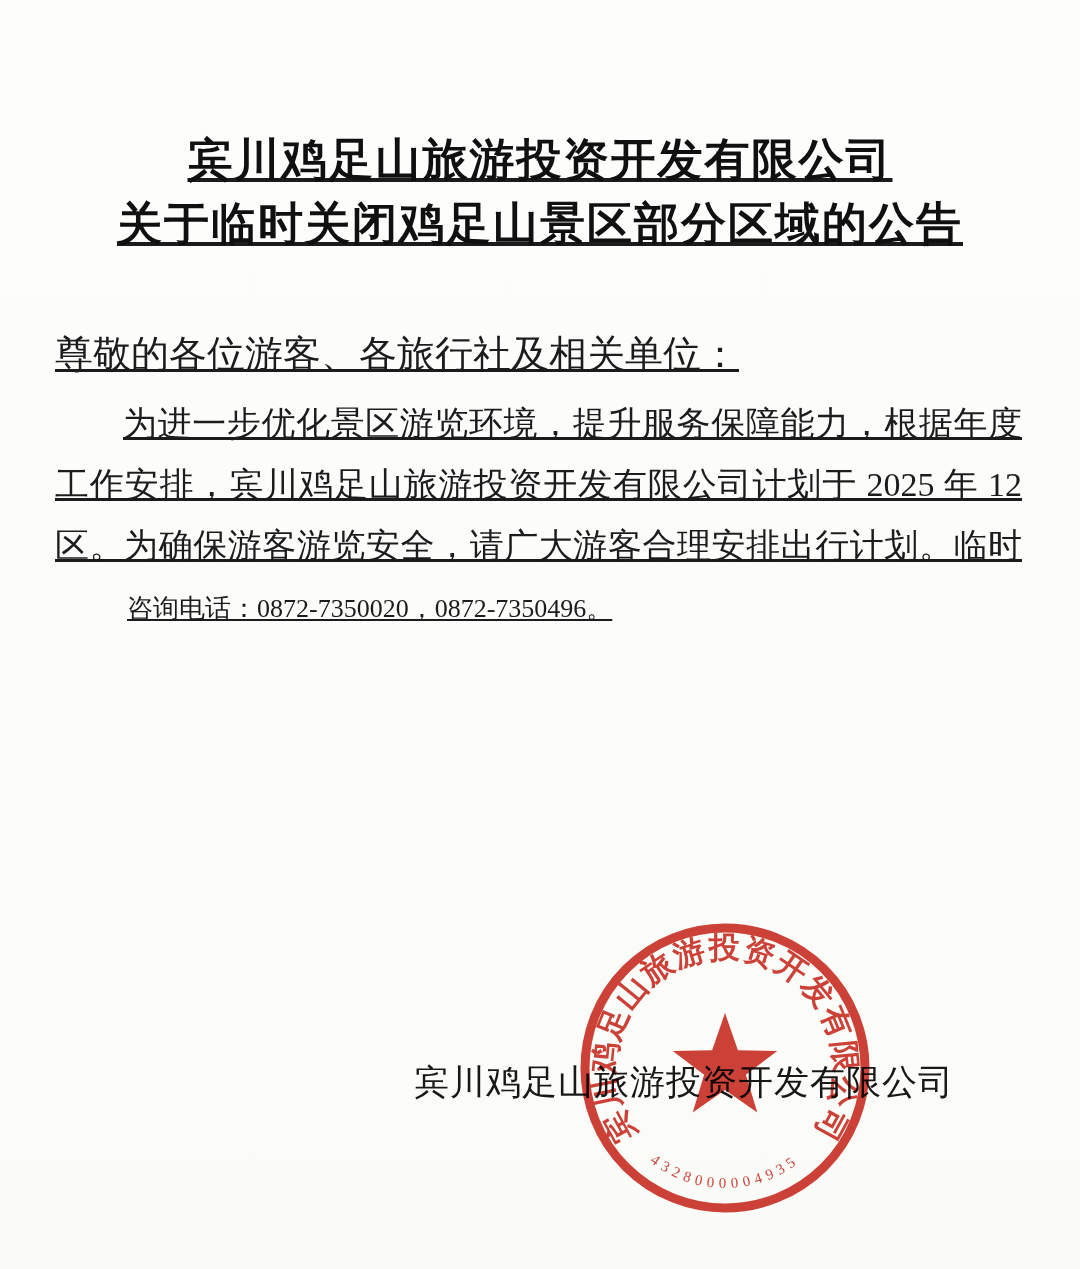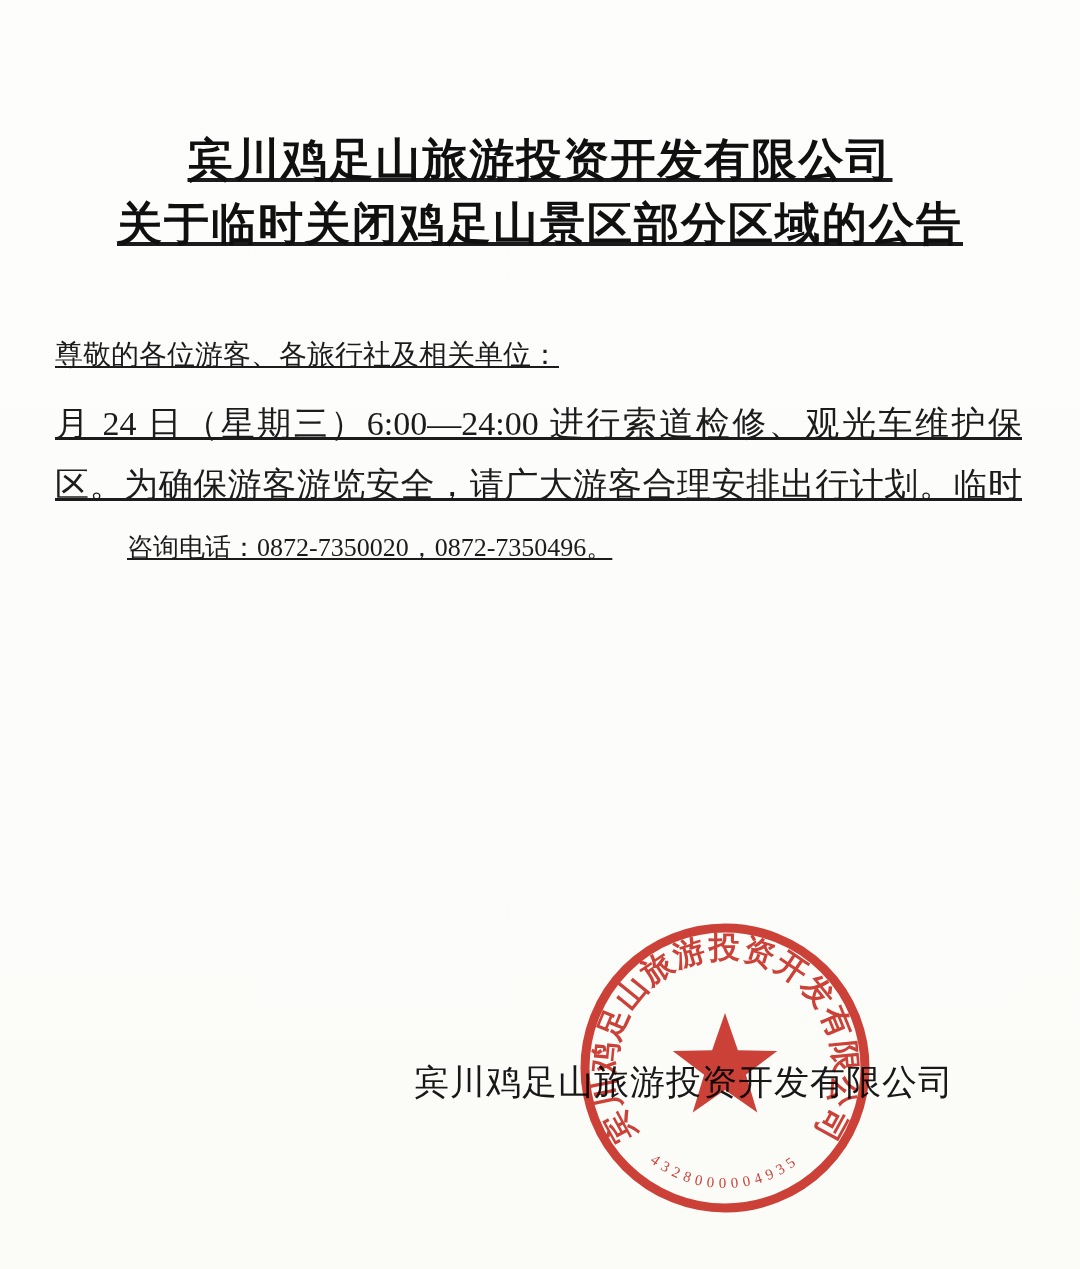--- a/index.html
+++ b/index.html
@@ -16,21 +16,21 @@
   .title-block { padding-top: 128px; text-align: center; }
   .title-line {
     font-size: 45px;
     line-height: 64px;
     font-weight: 700;
     letter-spacing: 2px;
     color: #101010;
   }
   .content { margin: 68px 58px 0 55px; }
   .salutation {
-    font-size: 28px;
+    font-size: 38px;
     line-height: 61px;
     margin-bottom: 8px;
   }
   .para-line { font-size: 34px; line-height: 61px; }
   .para-line.just { text-align: justify; text-align-last: justify; }
   .para-line.indent { text-indent: 68px; }
   .contact-line {
     font-size: 26px;
     line-height: 61px;
     margin-top: 2px;
@@ -68,21 +68,22 @@
 <div class="page">
 
   <div class="title-block">
     <div class="title-line">宾川鸡足山旅游投资开发有限公司</div>
     <div class="title-line">关于临时关闭鸡足山景区部分区域的公告</div>
   </div>
 
   <div class="content">
     <div class="salutation">尊敬的各位游客、各旅行社及相关单位：</div>
     <div id="paragraph">
-        <div class="para-line just">月 24 日（星期三）6:00—24:00 进行索道检修、观光车维护保</div>
+        <div class="para-line just indent">为进一步优化景区游览环境，提升服务保障能力，根据年度</div>
+        <div class="para-line just">工作安排，宾川鸡足山旅游投资开发有限公司计划于 2025 年 12</div>
         <div class="para-line just">区。为确保游客游览安全，请广大游客合理安排出行计划。临时</div>
       </div>
     <div class="contact-line">咨询电话：0872-7350020，0872-7350496。</div>
   </div>
 
   <div class="signature">
     <div>宾川鸡足山旅游投资开发有限公司</div>
   </div>
 
   <svg class="seal" viewBox="0 0 300 300">

